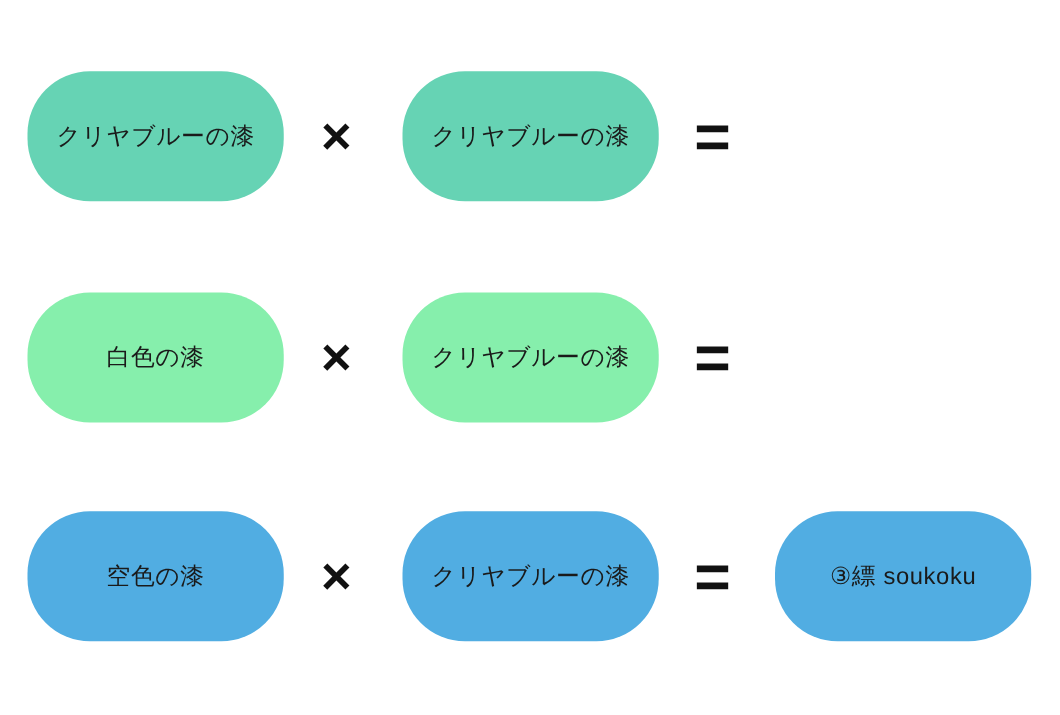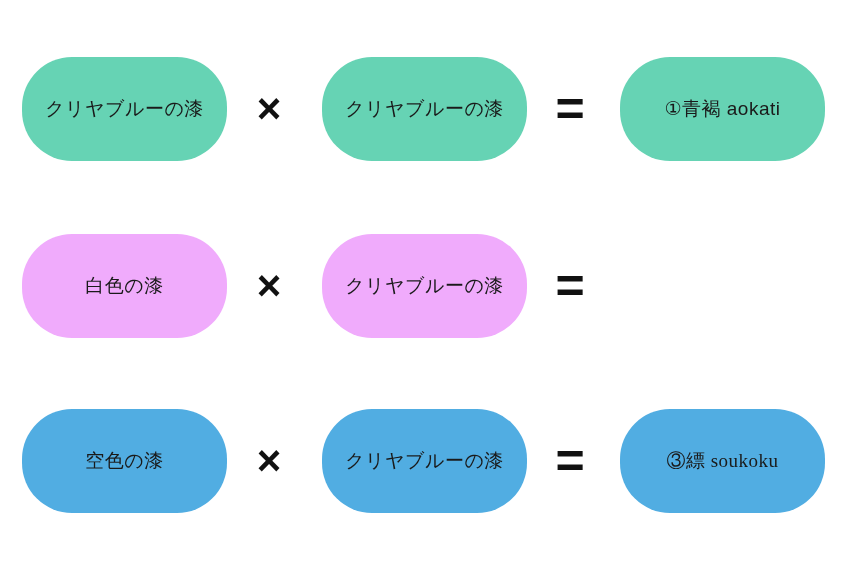--- a/index.html
+++ b/index.html
@@ -40,22 +40,22 @@
     font-size: 19px;
     letter-spacing: 0.5px;
     color: #1a1a1a;
     white-space: nowrap;
   }
   .pill-left   { left: 22px; }
   .pill-middle { left: 322px; }
   .pill-result { left: 620px; }
 
   .fill-teal  { background: #66D3B4; }
-  .fill-green { background: #f0abfc; }
-  .fill-blue  { background: #51ADE2; font-family: Liberation Serif, serif; }
+  .fill-green { background: #86efac; }
+  .fill-blue  { background: #51ADE2; }
 
   .op {
     position: absolute;
     top: 0;
     height: 104px;
     width: 50px;
     display: flex;
     align-items: center;
     justify-content: center;
     color: #111111;
@@ -77,23 +77,20 @@
 
   <div class="mix-row row-1">
     <div class="pill pill-left fill-teal">
       <span>クリヤブルーの漆</span>
     </div>
     <div class="op op-multiply">×</div>
     <div class="pill pill-middle fill-teal">
       <span>クリヤブルーの漆</span>
     </div>
     <div class="op op-equals">=</div>
-    <div class="pill pill-result fill-teal">
-      <span>①青褐 aokati</span>
-    </div>
   </div>
 
   <div class="mix-row row-2">
     <div class="pill pill-left fill-green">
       <span>白色の漆</span>
     </div>
     <div class="op op-multiply">×</div>
     <div class="pill pill-middle fill-green">
       <span>クリヤブルーの漆</span>
     </div>

